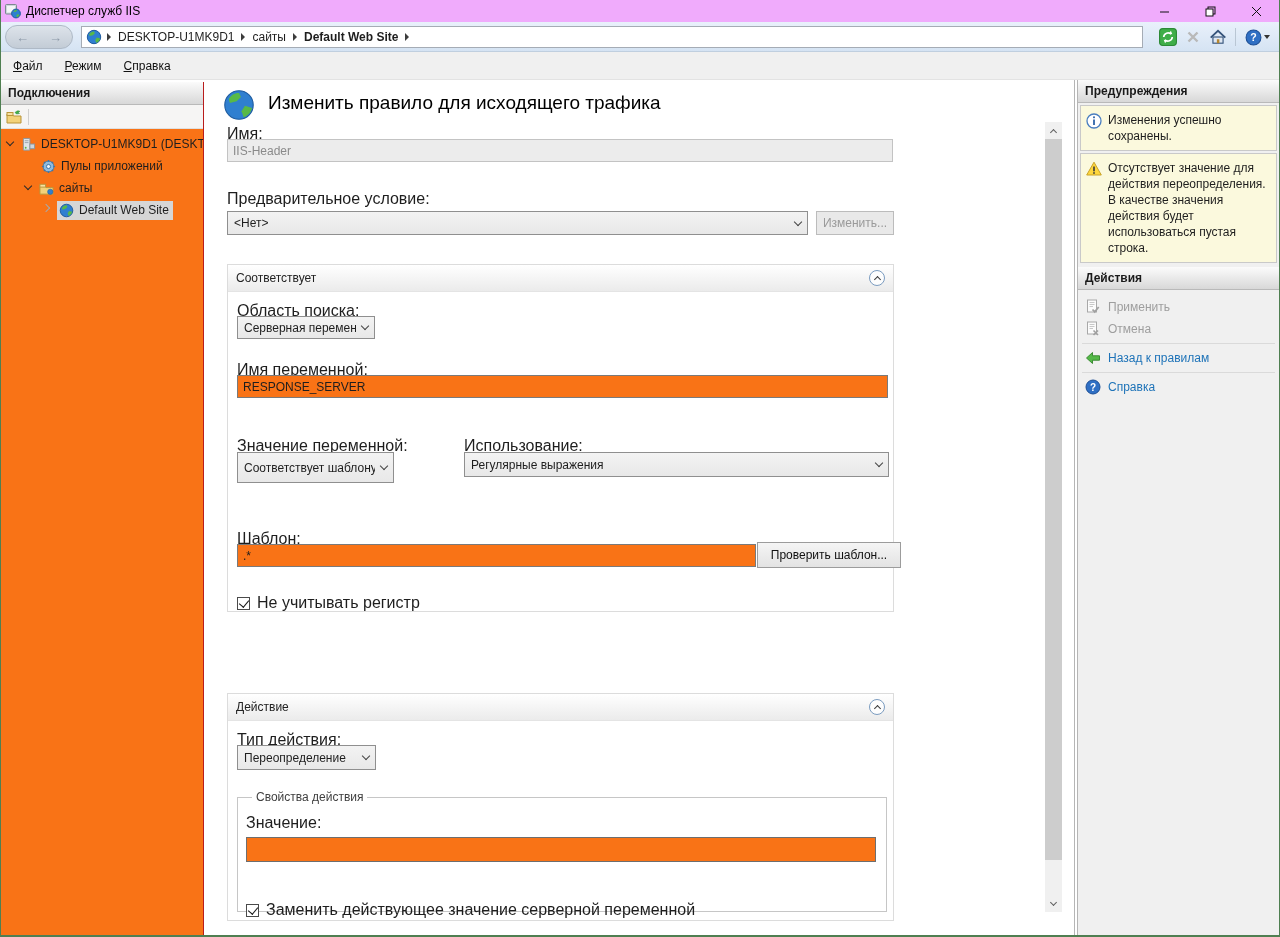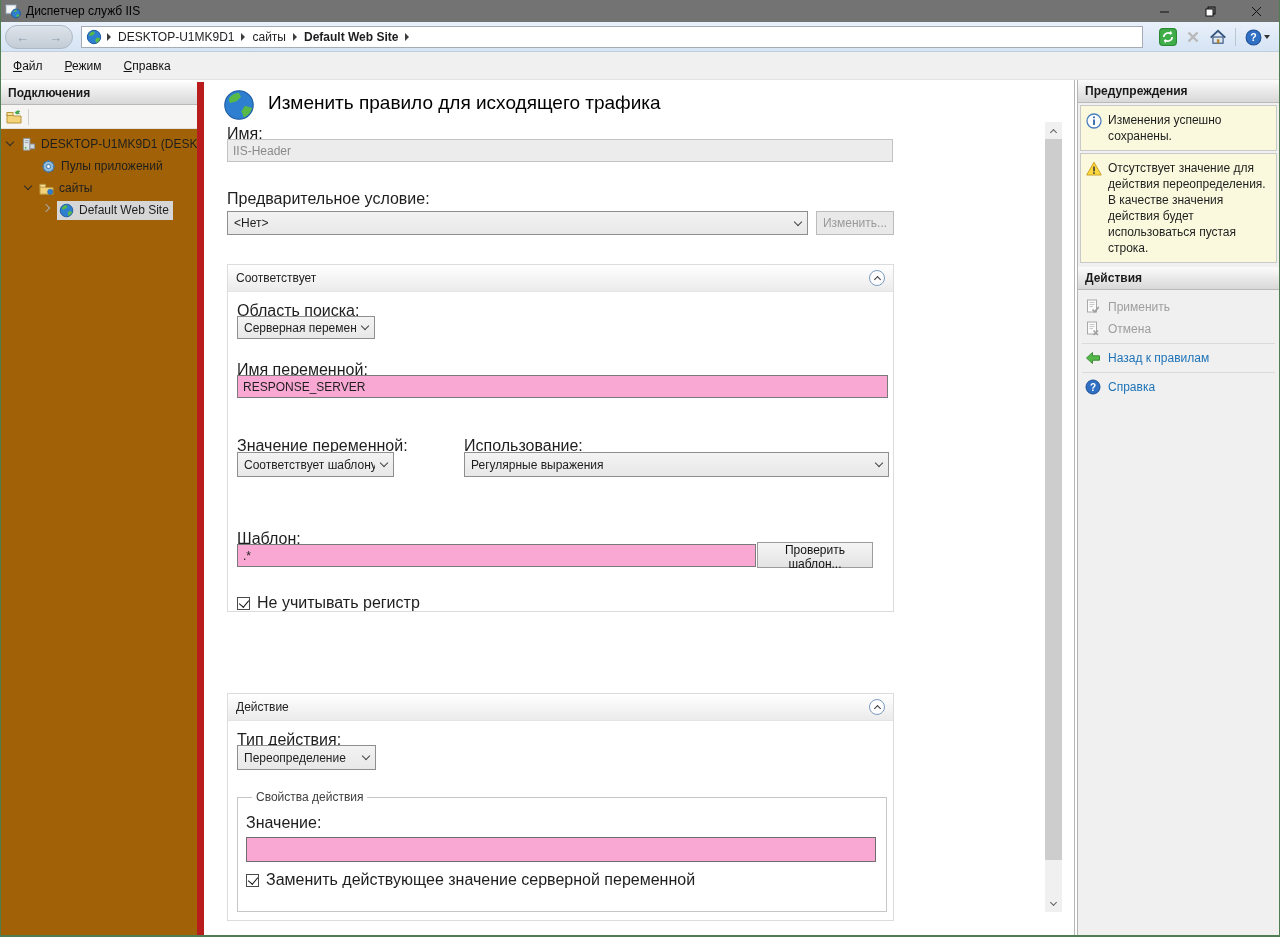--- a/index.html
+++ b/index.html
@@ -2,21 +2,21 @@
 <html><head>
 <meta charset="utf-8">
 <style>
   * { margin:0; padding:0; box-sizing:border-box; }
   html,body { background:#888; }
   body { font-family:"Liberation Sans",sans-serif; font-size:12px; color:#1e1e1e; }
   .window { position:relative; width:1280px; height:937px; background:#fff; overflow:hidden;
             border-left:1px solid #4f7f51; border-right:1px solid #4f7f51; border-bottom:2px solid #4f7f51; }
 
   
-  .titlebar { position:absolute; left:0; top:0; right:0; height:22px; background:#737373; display:flex; align-items:center; }
+  .titlebar { position:absolute; left:0; top:0; right:0; height:22px; background:#f0abfc; display:flex; align-items:center; }
   .titlebar .appicon { width:16px; height:16px; margin:0 5px 0 4px; }
   .title-text { font-size:12px; color:#000; }
   .win-btns { margin-left:auto; display:flex; height:22px; }
   .win-btn { width:46px; height:22px; display:flex; align-items:center; justify-content:center; color:#111; font-size:11px; }
   .win-btn svg { display:block; }
 
   
   .navbar { position:absolute; left:0; top:22px; right:0; height:30px;
             background:linear-gradient(#e9f1fb,#d5e3f3); border-bottom:1px solid #c0cfdf; }
   .navcloud { position:absolute; left:4px; top:3px; width:68px; height:24px; border-radius:12px;
@@ -36,38 +36,38 @@
   .menubar { position:absolute; left:0; top:52px; right:0; height:28px; background:#f0f0f0;
              border-bottom:1px solid #e3e3e3; display:flex; align-items:center; padding-left:12px; }
   .menu-item { margin-right:22px; color:#111; }
   .menu-item .u { text-decoration:underline; }
 
   
   .panel-hdr { height:23px; background:linear-gradient(#fbfbfb,#d8d8d8); border-bottom:1px solid #b9b9b9;
                display:flex; align-items:center; padding-left:7px; font-weight:bold; color:#1a1a1a; }
 
   
-  .left-panel { position:absolute; left:0; top:82px; width:203px; bottom:0; background:#a16207; border-right:7px solid #b91c1c; }
+  .left-panel { position:absolute; left:0; top:82px; width:203px; bottom:0; background:#f97316; border-right:1px solid #b91c1c; }
   .tree-toolbar { height:24px; background:#f6f5f4; border-bottom:1px solid #e0e0e0; display:flex; align-items:center; padding-left:5px; }
   .tree-toolbar .tsep { width:1px; height:16px; background:#cfcfcf; margin-left:6px; }
   .tree { padding-top:4px; overflow:hidden; }
   .tree-row { height:22px; display:flex; align-items:center; white-space:nowrap; overflow:hidden; }
   .tree-row .exp { width:10px; height:10px; display:inline-flex; margin-right:4px; flex:none; }
   .chev { display:inline-block; width:6px; height:6px; border-right:1.6px solid #2b2b2b; border-bottom:1.6px solid #2b2b2b; }
   .chev.open { transform:rotate(45deg); margin-top:0; }
   .chev.closed { transform:rotate(-45deg); border-color:#a9a9a9; }
   .tree-row svg { flex:none; margin-right:5px; }
   .tree-sel { background:#d6d6d6; padding:2px 4px 2px 2px; display:flex; align-items:center; }
 
   
   .main { position:absolute; left:205px; top:80px; right:204px; bottom:0; background:#fff; border-right:1px solid #b5b5b5; }
   .abs { position:absolute; }
   .form-title { font-size:19px; color:#000; }
   .lbl { font-size:16px; color:#1e1e1e; }
-  .tinput { border:1px solid #7a7a7a; background:#f9a8d4; font-family:"Liberation Sans",sans-serif; font-size:12px; padding:0 5px; color:#1e1e1e; }
+  .tinput { border:1px solid #7a7a7a; background:#f97316; font-family:"Liberation Sans",sans-serif; font-size:12px; padding:0 5px; color:#1e1e1e; }
   .tinput:disabled { background:#ececec; border-color:#c3c3c3; color:#8a8a8a; }
   .combo { display:flex; align-items:center; justify-content:space-between; background:linear-gradient(#f3f3f3,#e8e8e8);
            border:1px solid #8f8f8f; padding:8px 6px; overflow:hidden; white-space:nowrap; }
   .combo .val { overflow:hidden; }
   .combo .chev { border-color:#444; transform:rotate(45deg); margin-left:6px; flex:none; margin-top:-3px; }
   .btn { background:linear-gradient(#f5f5f5,#e3e3e3); border:1px solid #9c9c9c; font-family:"Liberation Sans",sans-serif; font-size:12px; color:#111; }
   .btn:disabled { background:#e9e9e9; border-color:#bcbcbc; color:#9a9a9a; }
   .section { border:1px solid #dcdcdc; background:#fff; }
   .sec-hdr { height:27px; background:linear-gradient(#ffffff,#ebebeb); border-bottom:1px solid #e4e4e4;
              display:flex; align-items:center; padding:0 8px; color:#222; }
@@ -278,32 +278,32 @@
           </span>
       </div>
       <div class="abs lbl" style="left:9px;top:37px;">Область поиска:</div>
       <div class="abs combo" style="left:9px;top:51px;width:138px;height:23px;">
         <span class="val">Серверная переменн</span>
           <span class="chev"></span>
       </div>
       <div class="abs lbl" style="left:9px;top:96px;">Имя переменной:</div>
       <input class="abs tinput" style="left: 9px; top: 110px; width: 651px; height: 23px;" value="RESPONSE_SERVER">
       <div class="abs lbl" style="left:9px;top:172px;">Значение переменной:</div>
-      <div class="abs combo" style="left:9px;top:187px;width:157px;height:25px;">
+      <div class="abs combo" style="left:9px;top:187px;width:157px;height:31px;">
         <span class="val">Соответствует шаблону</span>
           <span class="chev"></span>
       </div>
       <div class="abs lbl" style="left:236px;top:172px;">Использование:</div>
       <div class="abs combo" style="left:236px;top:187px;width:425px;height:25px;">
         <span class="val">Регулярные выражения</span>
           <span class="chev"></span>
       </div>
       <div class="abs lbl" style="left:9px;top:265px;">Шаблон:</div>
       <input class="abs tinput" style="left: 9px; top: 279px; width: 519px; height: 23px;" value=".*">
-      <button class="abs btn" style="left:529px;top:277px;width:116px;height:26px;">Проверить шаблон...</button>
+      <button class="abs btn" style="left:529px;top:277px;width:144px;height:26px;">Проверить шаблон...</button>
       <div class="abs cbrow" style="left:9px;top:329px;">
         <span class="cb checked"></span>
         <span class="lbl">Не учитывать регистр</span>
       </div>
     </div>
 
 
     <div class="abs section" style="left:21px;top:613px;width:667px;height:228px;">
       <div class="sec-hdr">
         <span>Действие</span>
@@ -313,21 +313,21 @@
       </div>
       <div class="abs lbl" style="left:9px;top:37px;">Тип действия:</div>
       <div class="abs combo" style="left:9px;top:51px;width:139px;height:25px;">
         <span class="val">Переопределение</span>
           <span class="chev"></span>
       </div>
       <fieldset class="abs gbox" style="left:9px;top:96px;width:650px;height:122px;">
         <legend>Свойства действия</legend>
         <div class="lbl" style="margin:4px 0 5px 0;">Значение:</div>
         <input class="tinput" style="width: 630px; height: 25px; border-color: rgb(110, 110, 110);" value="">
-        <div class="cbrow" style="margin-top:9px;align-items:center;">
+        <div class="cbrow" style="margin-top:39px;align-items:center;">
           <span class="cb checked"></span>
           <span class="lbl">Заменить действующее значение серверной переменной</span>
         </div>
       </fieldset>
     </div>
 
     <div class="sbar" style="left:839px;top:42px;height:790px;">
       <div class="sarrow">
           <span class="chev" style="transform:rotate(-135deg);margin-top:3px;"></span>
         </div>

